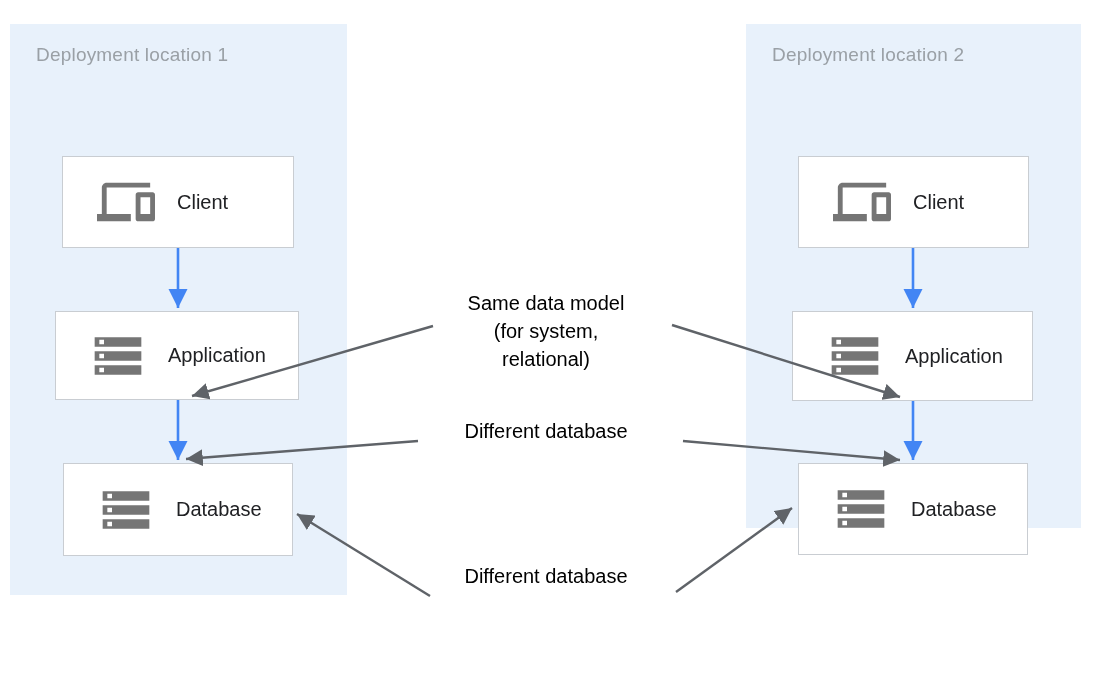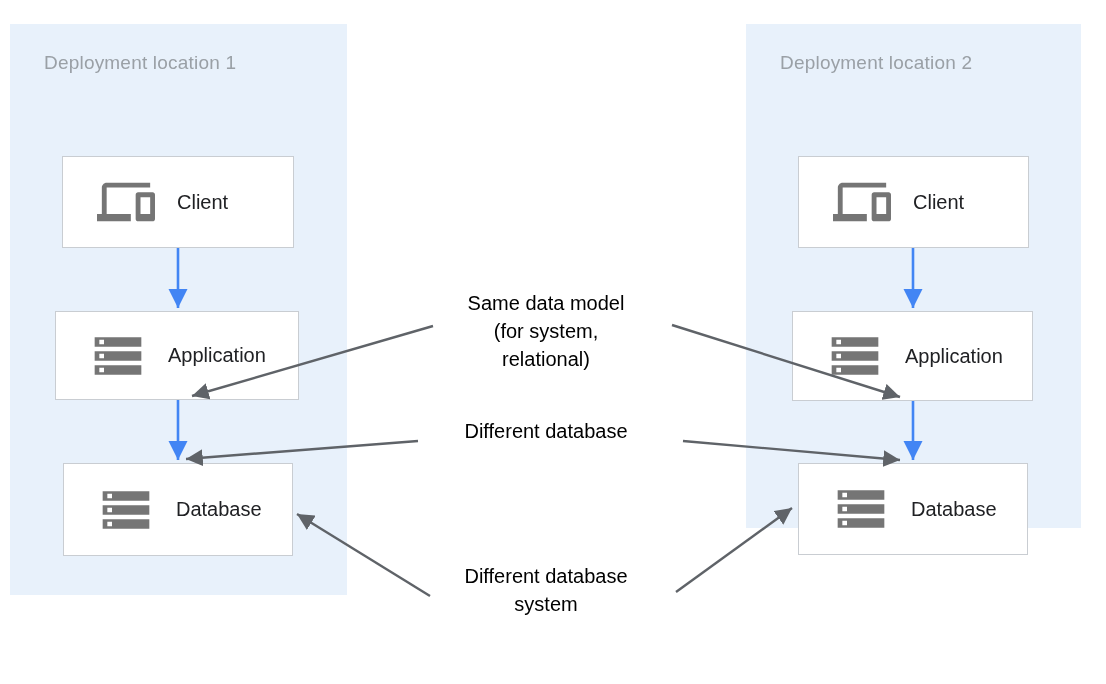--- a/index.html
+++ b/index.html
@@ -10,21 +10,21 @@
     font-family:"Liberation Sans","DejaVu Sans",sans-serif;
     overflow:hidden;
   }
   .panel{
     position:absolute;
     background:var(--panel-bg,#e8f1fb);
   }
   .panel-left{left:10px;top:24px;width:337px;height:571px;}
   .panel-right{left:746px;top:24px;width:335px;height:504px;}
   .panel-title{
-    position:absolute;left:26px;top:20px;margin:8px;
+    position:absolute;left:26px;top:20px;margin:0;
     font-size:19px;font-weight:400;
     color:var(--panel-title,#9aa0a6);
     letter-spacing:.2px;
     white-space:nowrap;
   }
   .node{
     position:absolute;
     background:var(--box-bg,#ffffff);
     border:1px solid var(--box-border,#c9cdd2);
     box-sizing:border-box;
@@ -134,21 +134,20 @@
   <div class="annotation annotation-1">
     <div>Same data model</div>
     <div>(for system,</div>
     <div>relational)</div>
   </div>
   <div class="annotation annotation-2">
     <div>Different database</div>
   </div>
   <div class="annotation annotation-3">
     <div>Different database</div>
-    <div>system</div>
   </div>
 
   <svg class="arrow-layer" viewBox="0 0 1106 684">
     <defs>
       <marker id="head-blue" viewBox="0 0 10 10" refX="10" refY="5" markerWidth="7.5" markerHeight="7.5" orient="auto-start-reverse">
         <path class="head-blue" d="M0,0 L10,5 L0,10 z"></path>
       </marker>
       <marker id="head-gray" viewBox="0 0 10 10" refX="10" refY="5" markerWidth="7" markerHeight="7" orient="auto-start-reverse">
         <path class="head-gray" d="M0,0 L10,5 L0,10 z"></path>
       </marker>

